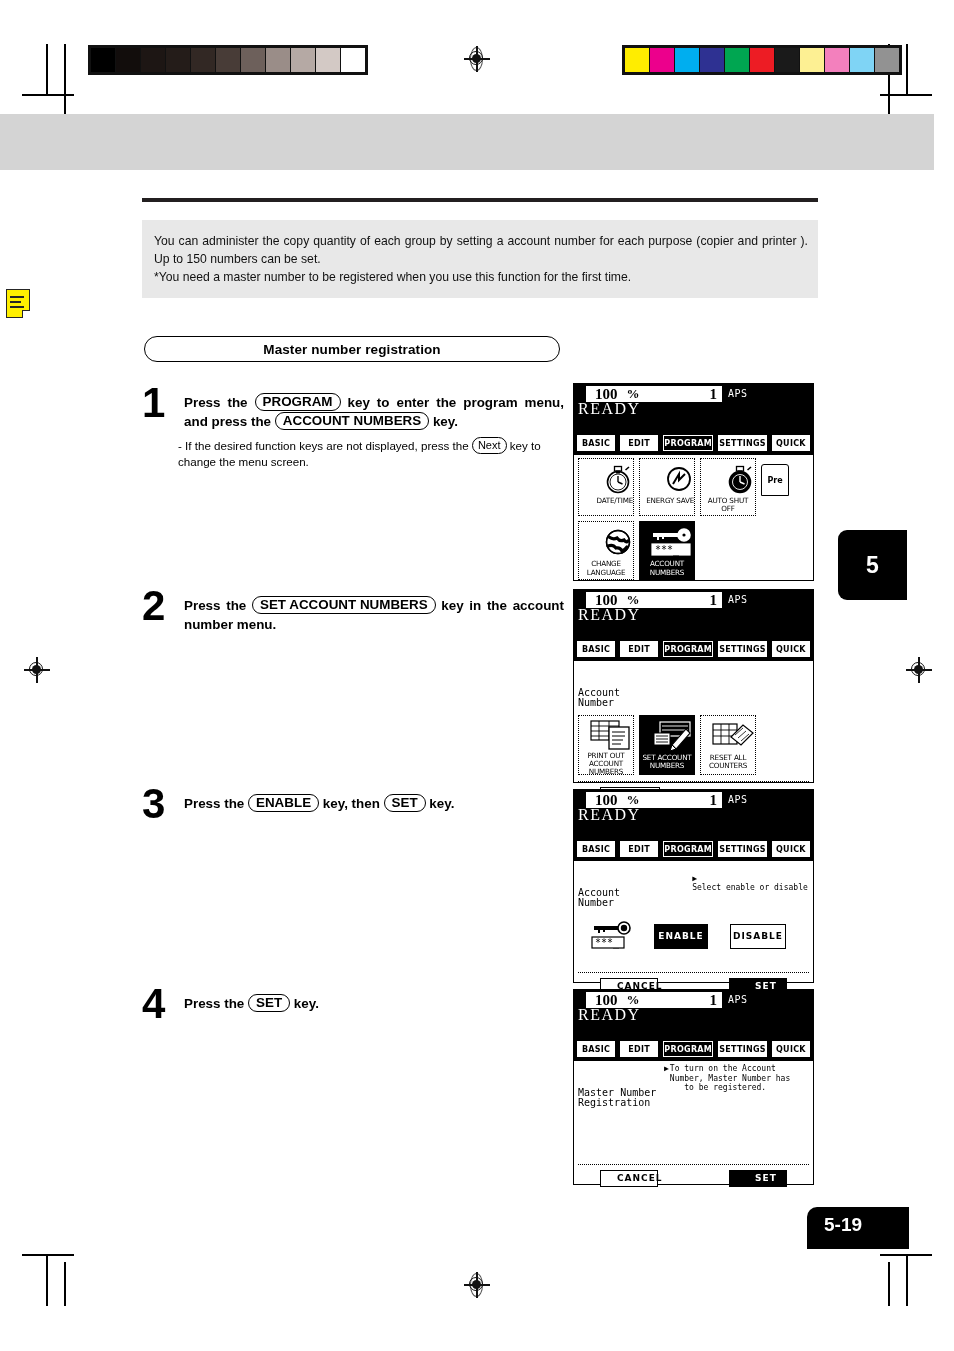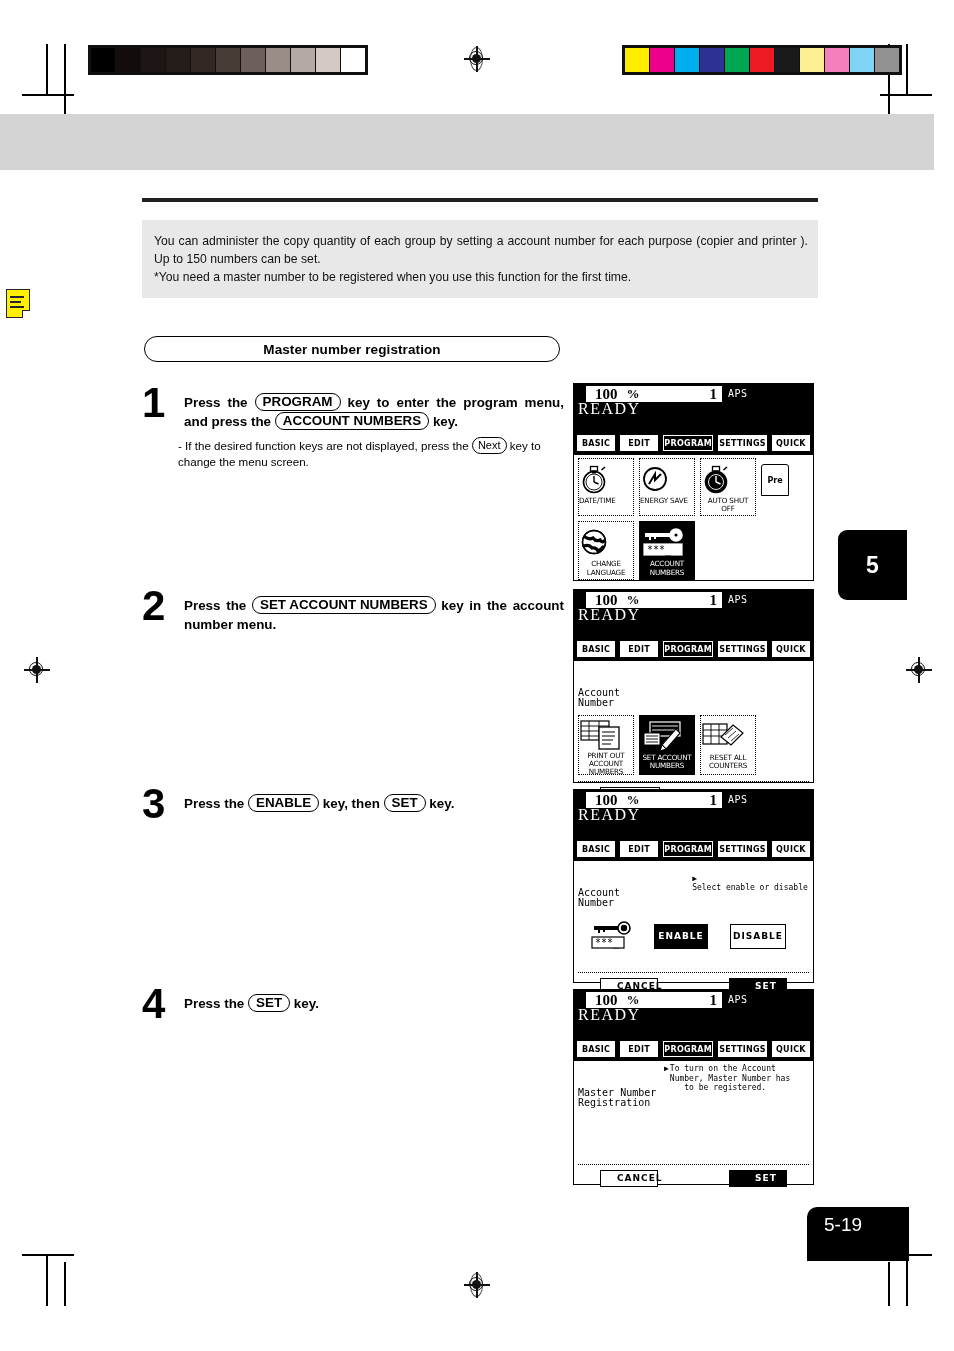--- a/index.html
+++ b/index.html
@@ -283,21 +283,21 @@
     line-height: 9.5px;
     color: #000;
     font-family: "DejaVu Sans Mono", monospace;
     white-space: pre;
   }
   .lcd-iconrow { display: flex; gap: 5px; }
   .lcd-icon {
     width: 56px;
     border: 1.2px dotted #000;
     box-sizing: border-box;
-    display: flex; flex-direction: column; align-items: flex-start;
+    display: flex; flex-direction: column; align-items: flex-end;
     padding-top: 2px;
     background: #fff;
   }
   .lcd-icon.sel { background: #000; color: #fff; border-color: #000; border-style: solid; }
   .lcd-icon .glyph {
     height: 36px;
     display: flex; align-items: center; justify-content: center;
   }
   .lcd-icon .lbl {
     font-size: 7.2px;
@@ -342,25 +342,25 @@
     width: 69px; height: 70px;
     background: #000;
     border-radius: 9px 0 0 9px;
     color: #fff;
     display: flex; align-items: center; justify-content: center;
     font-size: 23px; font-weight: bold;
   }
   .page-tab {
     position: absolute;
     left: 807px; top: 1207px;
-    width: 102px; height: 54px;
+    width: 102px; height: 42px;
     background: #000;
     border-radius: 10px 0 0 0;
     color: #fff;
-    font-size: 19px; font-weight: normal;
+    font-size: 19px; font-weight: bold;
     padding: 7px 0 0 17px;
     box-sizing: border-box;
   }
 </style>
 </head>
 <body>
 
 <div id="page">
 
   <div class="crop-v" style="left:46px; top:44px; height:52px;"></div>

